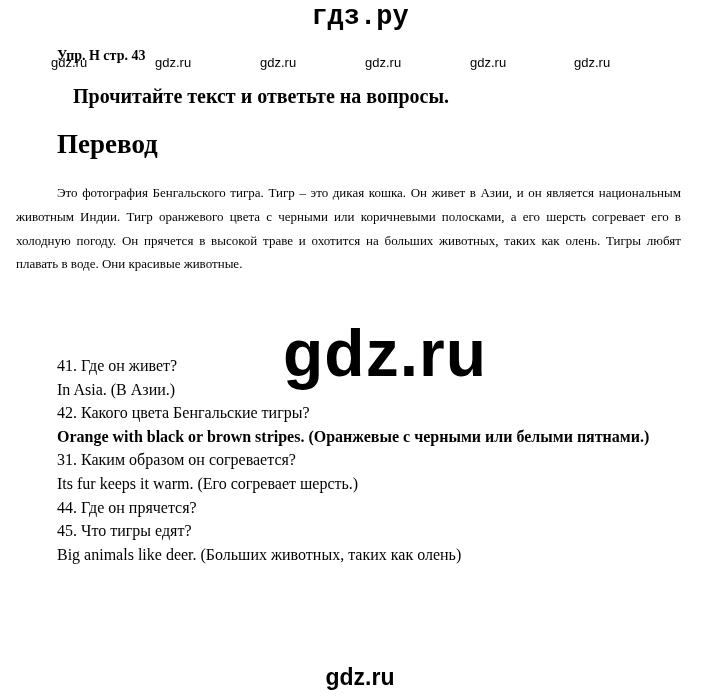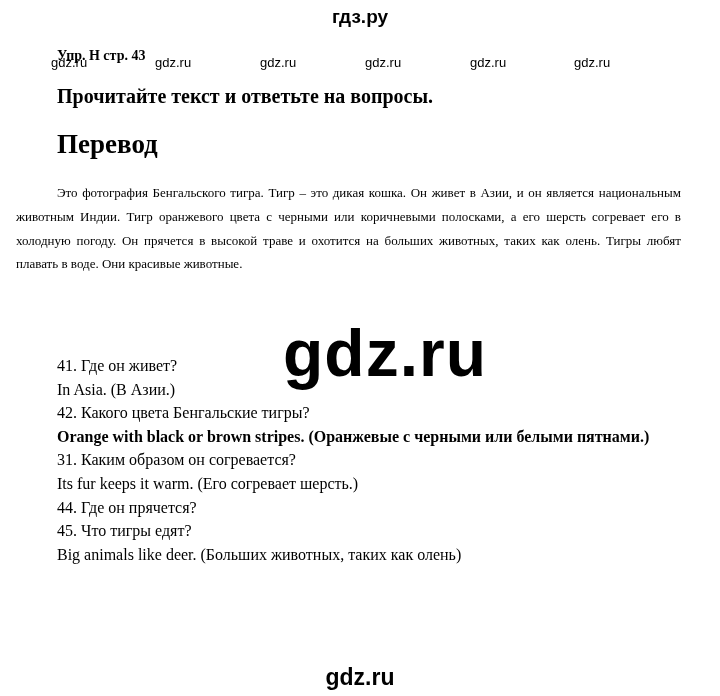--- a/index.html
+++ b/index.html
@@ -14,23 +14,23 @@
       overflow: hidden;
       color: #000000;
       font-family: "Liberation Serif", serif;
     }
     .site-title {
       position: absolute;
       left: 0;
       width: 720px;
       top: 2px;
       text-align: center;
-      font-family: Liberation Sans, sans-serif;
+      font-family: Liberation Mono, monospace;
       font-weight: bold;
-      font-size: 19px;
+      font-size: 27px;
       line-height: 30px;
       color: #000;
     }
     .exercise-title {
       position: absolute;
       left: 57px;
       top: 44px;
       font-weight: bold;
       font-size: 14px;
       line-height: 24px;
@@ -44,21 +44,21 @@
     }
     .wm-small {
       position: absolute;
       font-family: "Liberation Sans", sans-serif;
       font-size: 13px;
       line-height: 16px;
       color: #000;
     }
     .instruction {
       position: absolute;
-      left: 57px;
+      left: 73px;
       top: 84px;
       font-weight: bold;
       font-size: 20px;
       line-height: 24px;
     }
     .section-title {
       position: absolute;
       left: 57px;
       top: 132px;
       font-weight: bold;

